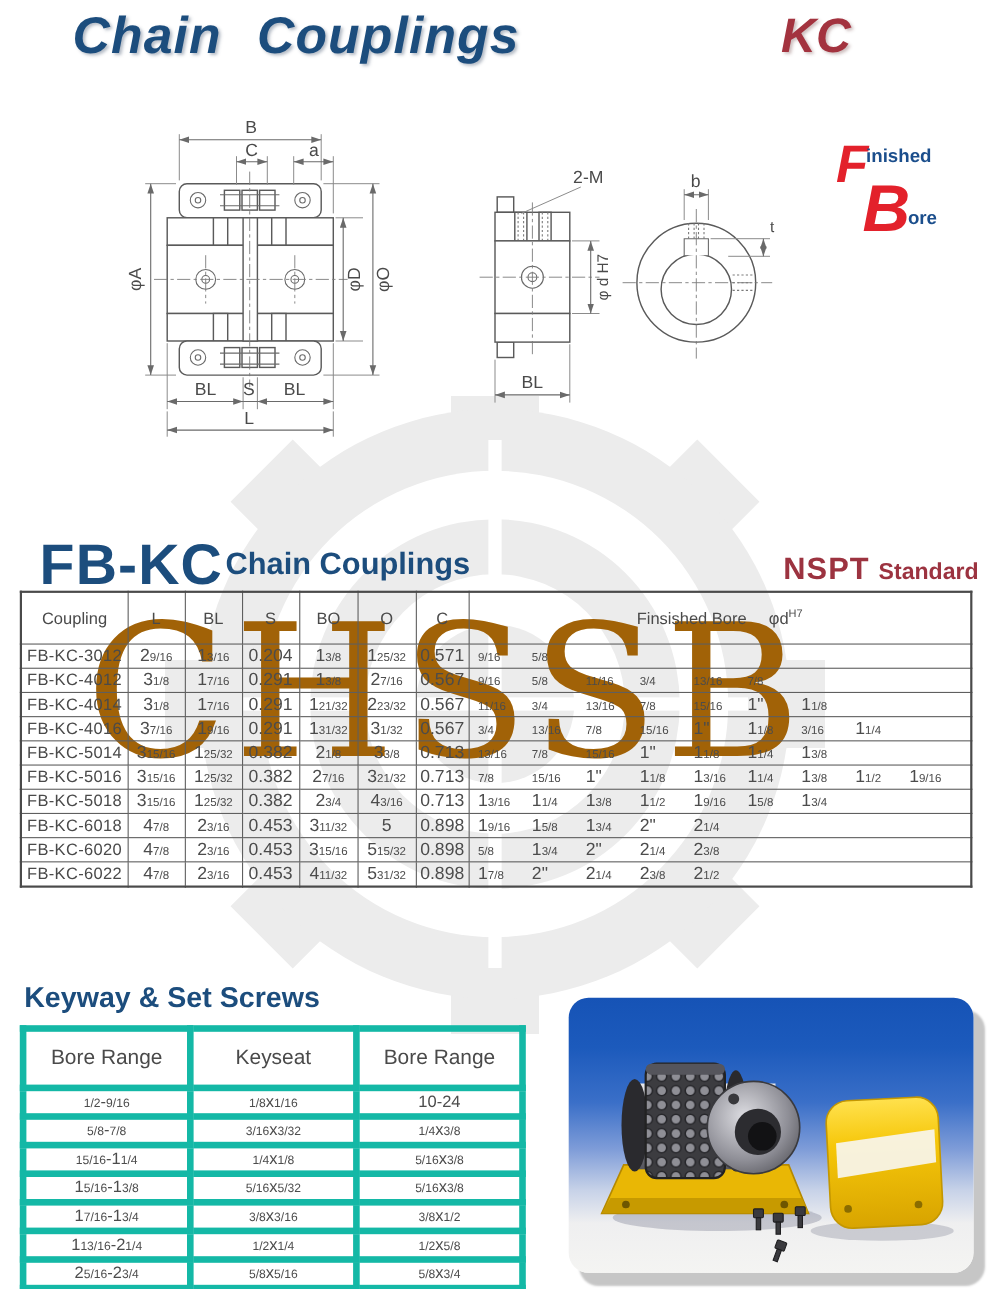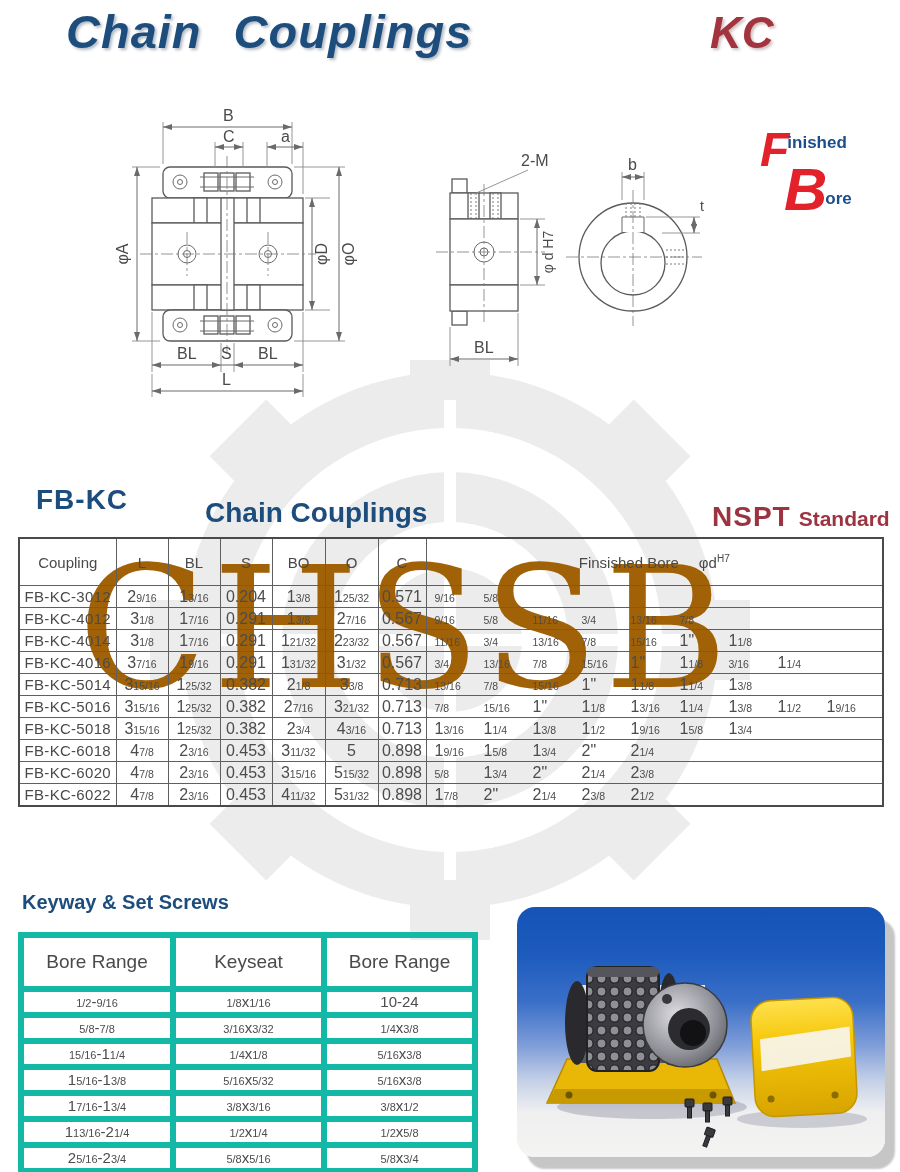--- a/index.html
+++ b/index.html
@@ -28,42 +28,42 @@
   .ol{stroke:#5a5a5a;stroke-width:1.3;fill:#fff;}
   .thin{stroke:#6a6a6a;stroke-width:1;fill:none;}
   .ext{stroke:#8a8a8a;stroke-width:.9;}
   .dim{stroke:#6a6a6a;stroke-width:1;marker-start:url(#arr);marker-end:url(#arr);}
   .cl{stroke:#7a7a7a;stroke-width:.8;stroke-dasharray:12 3 3 3;fill:none;}
   .dot{stroke:#7a7a7a;stroke-width:1;stroke-dasharray:2 2;fill:none;}
   .dtx{fill:#4a4a4a;font-size:16px;font-family:"Liberation Sans",sans-serif;}
   .dtx-s{fill:#4a4a4a;font-size:14px;font-family:"Liberation Sans",sans-serif;}
 
   
-  .sec-model{position:absolute;top:484px;left:36px;font-weight:bold;font-size:28px;color:#1c4d7d;letter-spacing:1px;}
+  .sec-model{position:absolute;top:484px;left:36px;font-weight:bold;font-size:52px;color:#1c4d7d;letter-spacing:1px;}
   .sec-title{position:absolute;top:497px;left:205px;font-weight:bold;font-size:28px;color:#1c4d7d;}
   .nspt{position:absolute;top:501px;left:712px;color:#9c3340;font-weight:bold;}
   .nspt .brand{font-size:28px;letter-spacing:1px;}
   .nspt .std{font-size:21px;margin-left:8px;}
 
   
   table{border-collapse:collapse;background:transparent;}
   .main-table{position:absolute;top:537px;left:18px;width:864px;border:2px solid #4a4a4a;table-layout:fixed;}
   .main-table th,.main-table td{border:1px solid #5f5f5f;text-align:center;color:#4a4a4a;padding:0;}
   .main-table thead th{height:46px;font-weight:normal;font-size:15px;}
   .main-table tbody td{height:21px;font-size:15px;white-space:nowrap;}
   .wh{font-size:16px;color:#4c4c4c;}
   .fr{font-size:10.5px;color:#4c4c4c;}
   .coupling-cell{font-size:15px;letter-spacing:.3px;}
   .bore-td{text-align:left !important;}
   .bore-list{display:flex;align-items:baseline;padding-left:8px;}
   .bore-slot{width:49px;white-space:nowrap;}
   .bore-th .phid{margin-left:20px;}
   .bore-th sup{font-size:10px;}
 
-  .keyway-title{position:absolute;top:891px;left:22px;font-weight:bold;font-size:20px;color:#1c4d7d;}
+  .keyway-title{position:absolute;top:891px;left:22px;font-weight:bold;font-size:26px;color:#1c4d7d;}
   .keyway-table{position:absolute;top:932px;left:18px;width:454px;border:2px solid #4a4a4a;table-layout:fixed;}
   .keyway-table th,.keyway-table td{border:6px solid #14b8a6;text-align:center;color:#4a4a4a;padding:0;}
   .keyway-table thead th{height:48px;font-weight:normal;font-size:19px;}
   .keyway-table tbody td{height:20px;}
   .keyway-table .wh{font-size:15px;}
   .keyway-table .fr{font-size:11px;}
 
   
   .wm-text{position:absolute;top:545px;left:78px;font-family:"DejaVu Serif",serif;
     font-size:168px;color:#a16207;letter-spacing:6px;line-height:1;}

